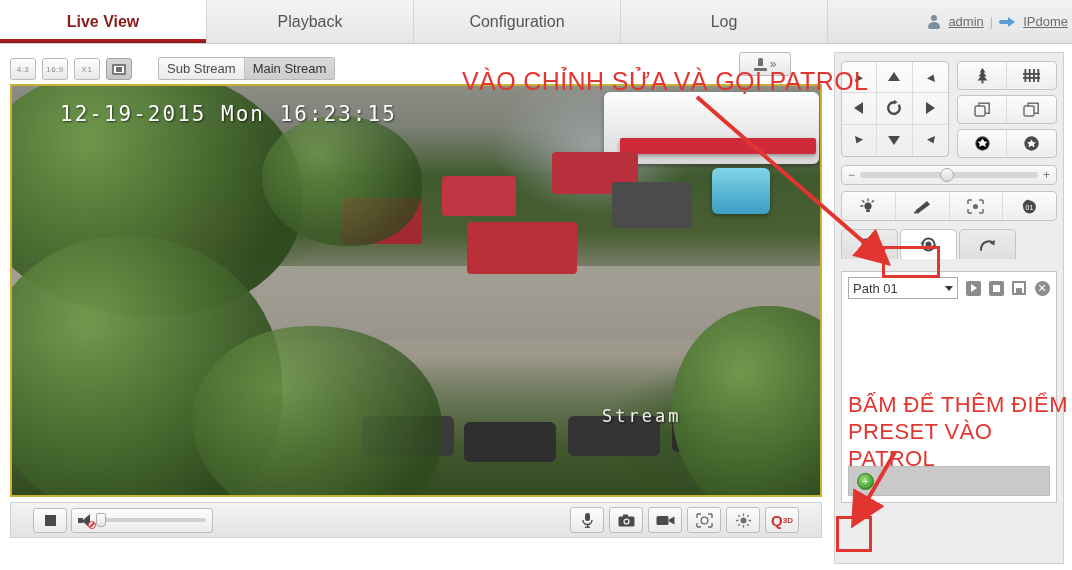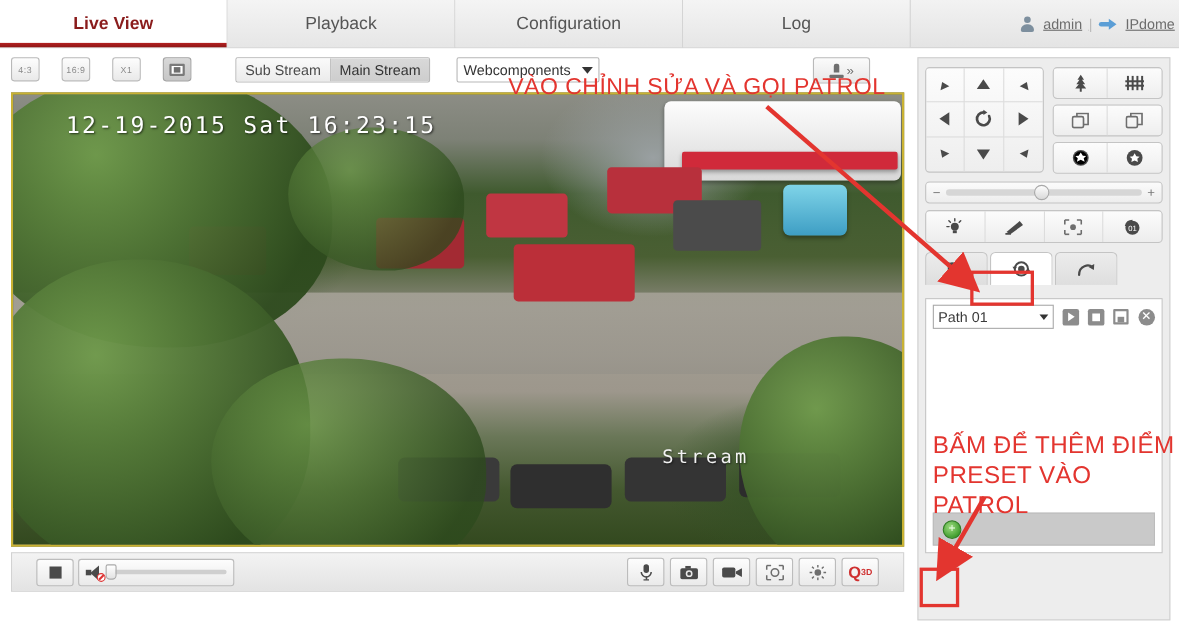--- a/index.html
+++ b/index.html
@@ -60,21 +60,21 @@
   
   .main { position:relative; height:526px; background:#fff; }
 
   .left-col {
     position:absolute; left:10px; top:8px;
     width:815px; height:510px;
   }
 
   
   .vid-toolbar {
-    height:28px; display:flex; align-items:flex-start; gap:20px;
+    height:28px; display:flex; align-items:flex-end; gap:6px;
     position:relative;
   }
   .tb-btn {
     height:22px; min-width:26px;
     border:1px solid #b9b9b9; border-radius:3px;
     background:linear-gradient(#fdfdfd,#e9e9e9);
     display:flex; align-items:center; justify-content:center;
     font-size:8px; color:#8a8a8a; letter-spacing:0.5px;
     cursor:pointer; padding:0 3px;
   }
@@ -278,21 +278,21 @@
     background:radial-gradient(circle at 40% 35%, #9ddc7f, #3d9a2c 75%);
     border:1px solid #2f7d22;
     display:flex;align-items:center;justify-content:center;
     color:#eafbe3;font-size:11px;line-height:1;cursor:pointer;
   }
 
   
   .anno {
     position:absolute; color:#e3352f;
     font-family:"Liberation Sans", sans-serif;
-    font-size:21px; font-weight:500; letter-spacing:.4px;
+    font-size:25px; font-weight:500; letter-spacing:.4px;
     white-space:pre-line; line-height:1.22;
     pointer-events:none;
   }
   #anno1 { left:462px; top:66px; }
   #anno2 { left:824px; top:392px; font-size:22px;margin-left:24px; }
   .hl-box {
     position:absolute; border:3px solid #e3352f; pointer-events:none;
   }
   #hl-patrol { left:882px; top:246px; width:58px; height:32px; }
   #hl-add   { left:836px; top:516px; width:36px; height:36px; }
@@ -345,24 +345,20 @@
 
       <div class="stream-group">
         <div class="stream-btn">
           <span>Sub Stream</span>
         </div>
         <div class="stream-btn active">
           <span>Main Stream</span>
         </div>
       </div>
 
-      <div class="plugin-select">
-        <span>Webcomponents</span>
-        <span class="caret"></span>
-      </div>
 
       <div class="ptz-toggle">
         <span class="ptz-ic"></span>
         <span class="chev">»</span>
       </div>
     </div>
 
     <div class="video-wrap">
       <div class="video-canvas">
         <div class="road-band"></div>
@@ -382,21 +378,21 @@
         <div class="moto" style="left:452px;top:336px;width:92px;height:40px;background:#2f2f2f;border-radius:6px;"></div>
         <div class="moto" style="left:556px;top:330px;width:92px;height:40px;background:#343434;border-radius:6px;"></div>
         <div class="moto" style="left:660px;top:326px;width:92px;height:40px;background:#2c2c2c;border-radius:6px;"></div>
 
         <div class="foliage" style="left:-40px;top:-20px;width:330px;height:250px;"></div>
         <div class="foliage" style="left:-30px;top:150px;width:300px;height:290px;"></div>
         <div class="foliage" style="left:180px;top:240px;width:250px;height:200px;opacity:.8;"></div>
         <div class="foliage" style="left:660px;top:220px;width:200px;height:220px;"></div>
         <div class="foliage" style="left:250px;top:30px;width:160px;height:130px;opacity:.75;"></div>
 
-        <div class="osd-time">12-19-2015 Sat 16:23:15</div>
+        <div class="osd-time">12-19-2015 Mon 16:23:15</div>
         <div class="osd-name">Stream</div>
       </div>
     </div>
 
     <div class="vid-bottom">
       <div class="bb-left">
         <div class="bb-btn">
           <span class="stop-sq"></span>
         </div>
         <div class="vol-box">

